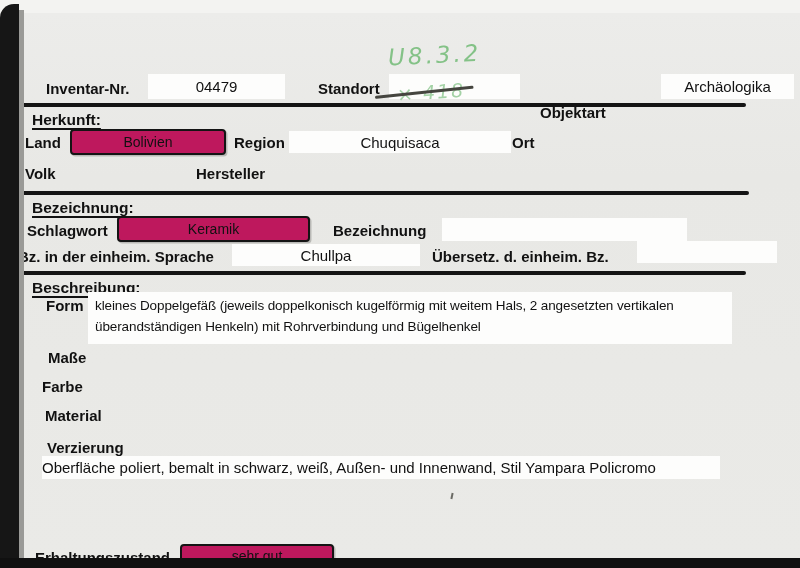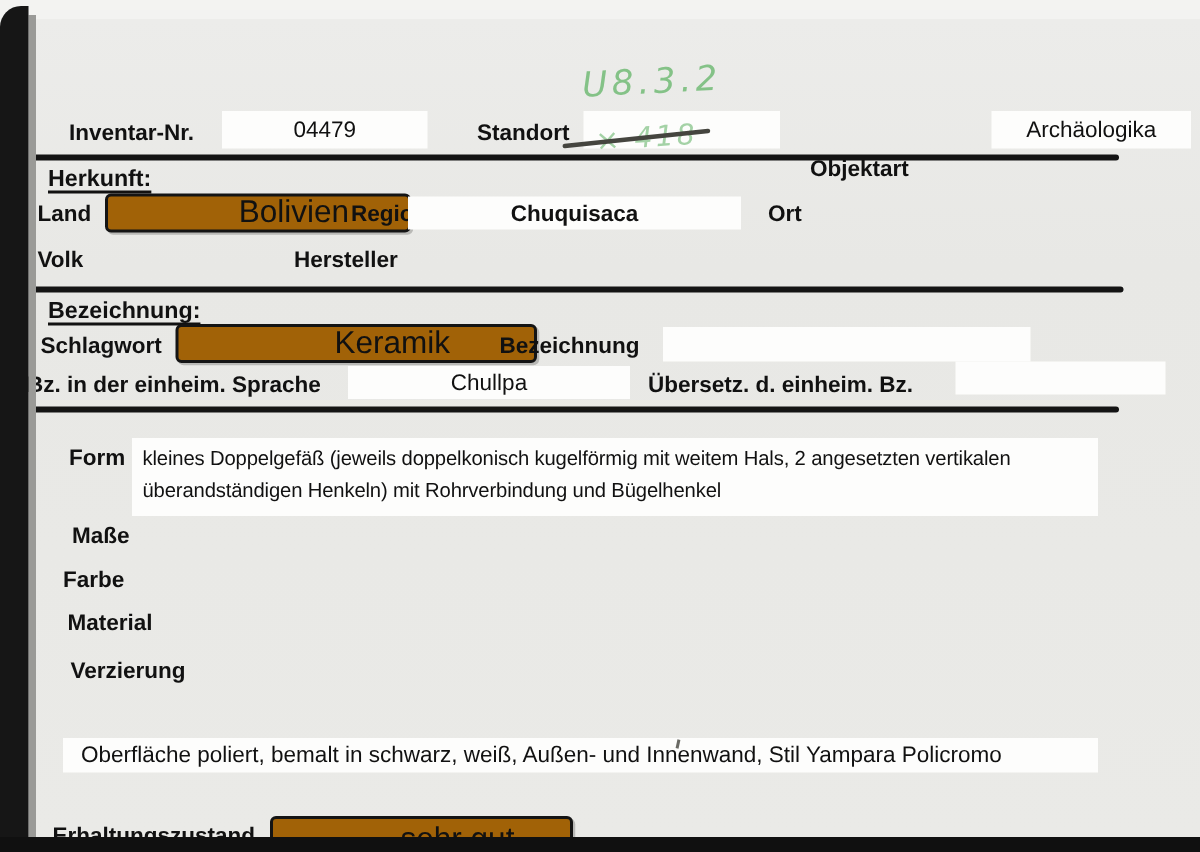--- a/index.html
+++ b/index.html
@@ -25,23 +25,23 @@
   .edge-bottom{
     position:absolute;left:0;top:558px;width:800px;height:10px;background:#101010;z-index:31;
   }
   
   .lab{position:absolute;font-weight:700;font-size:15px;white-space:nowrap;}
   .lab-big{position:absolute;font-weight:700;font-size:15.5px;white-space:nowrap;
     text-decoration:underline;text-decoration-thickness:2px;text-underline-offset:3px;}
   .field{position:absolute;background:#fdfdfc;font-size:15px;white-space:nowrap;
     display:flex;align-items:center;}
   .field.center{justify-content:center;}
-  .boxfield{position:absolute;background:#a16207;border:2.5px solid #141414;border-radius:4px;
-    font-size:21px;display:flex;align-items:center;justify-content:center;white-space:nowrap;
-    box-shadow:1.5px 1.5px 0 #b9b9b6;padding-left:48px;}
+  .boxfield{position:absolute;background:#be185d;border:2.5px solid #141414;border-radius:4px;
+    font-size:14px;display:flex;align-items:center;justify-content:center;white-space:nowrap;
+    box-shadow:1.5px 1.5px 0 #b9b9b6;}
   .rule{position:absolute;background:#141414;height:4px;border-radius:2px;}
   
   .hand{position:absolute;font-family:"DejaVu Sans", sans-serif;font-style:italic;
     letter-spacing:3px;white-space:nowrap;}
   .hand-top{color:#84c287;font-size:23px;transform:rotate(-3deg);}
   .hand-cross{color:#a4d2a6;font-size:19px;transform:rotate(-4deg);letter-spacing:2px;}
   .strike{position:absolute;height:2.5px;background:#45453f;transform:rotate(-6deg);
     transform-origin:left center;border-radius:2px;z-index:5;}
   .multiline{white-space:normal;display:block;align-items:flex-start;
     font-size:13.5px;letter-spacing:-0.1px;line-height:21px;padding:3px 7px;}
@@ -67,21 +67,21 @@
   <div class="lab" style="left:540px;top:64px;margin-top:40px;">Objektart</div>
   <div class="field center" style="left:614px;top:74px;width:133px;height:25px;margin-left:47px;">Archäologika</div>
 
   <div class="rule" style="left:22px;top:103px;width:724px;"></div>
 
   <div class="lab-big" style="left:32px;top:111px;">Herkunft:</div>
 
   <div class="lab" style="left:25px;top:134px;">Land</div>
   <div class="boxfield" style="left:70px;top:129px;width:152px;height:22px;">Bolivien</div>
   <div class="lab" style="left:234px;top:134px;">Region</div>
-  <div class="field center" style="left:272px;top:131px;width:222px;height:22px;font-weight:bold;">Chuquisaca</div>
+  <div class="field center" style="left:289px;top:131px;width:222px;height:22px;">Chuquisaca</div>
   <div class="lab" style="left:512px;top:134px;">Ort</div>
 
   <div class="lab" style="left:25px;top:165px;">Volk</div>
   <div class="lab" style="left:196px;top:165px;">Hersteller</div>
 
   <div class="rule" style="left:22px;top:191px;width:727px;"></div>
 
   <div class="lab-big" style="left:32px;top:199px;">Bezeichnung:</div>
 
   <div class="lab" style="left:27px;top:222px;">Schlagwort</div>
@@ -89,32 +89,33 @@
   <div class="lab" style="left:333px;top:222px;">Bezeichnung</div>
   <div class="field" style="left:442px;top:218px;width:245px;height:23px;"></div>
 
   <div class="lab" style="left:18px;top:248px;">Bz. in der einheim. Sprache</div>
   <div class="field center" style="left:232px;top:244px;width:188px;height:22px;">Chullpa</div>
   <div class="lab" style="left:432px;top:248px;">Übersetz. d. einheim. Bz.</div>
   <div class="field" style="left:637px;top:241px;width:140px;height:22px;"></div>
 
   <div class="rule" style="left:22px;top:271px;width:724px;"></div>
 
+  <div class="lab-big" style="left:32px;top:279px;">Beschreibung:</div>
 
   <div class="lab" style="left:46px;top:297px;">Form</div>
   <div class="field multiline" style="left:88px;top:292px;width:630px;height:46px;">kleines Doppelgefäß (jeweils doppelkonisch kugelförmig mit weitem Hals, 2 angesetzten vertikalen überandständigen Henkeln) mit Rohrverbindung und Bügelhenkel</div>
 
   <div class="lab" style="left:48px;top:349px;">Maße</div>
 
   <div class="lab" style="left:42px;top:378px;">Farbe</div>
 
   <div class="lab" style="left:45px;top:407px;">Material</div>
 
   <div class="lab" style="left:47px;top:439px;">Verzierung</div>
-  <div class="field" style="left:42px;top:456px;width:678px;height:23px;padding-left:12px;margin-top:36px;">Oberfläche poliert, bemalt in schwarz, weiß, Außen- und Innenwand, Stil Yampara Policromo</div>
+  <div class="field" style="left:42px;top:456px;width:678px;height:23px;padding-left:0;">Oberfläche poliert, bemalt in schwarz, weiß, Außen- und Innenwand, Stil Yampara Policromo</div>
 
   <div class="speck" style="left:451px;top:493px;"></div>
 
   <div class="lab" style="left:35px;top:549px;">Erhaltungszustand</div>
   <div class="boxfield" style="left:180px;top:544px;width:150px;height:26px;align-items:flex-start;padding-top:2px;">sehr gut</div>
 
   <div class="edge-left-shade"></div>
   <div class="edge-left"></div>
   <div class="edge-bottom"></div>
 

